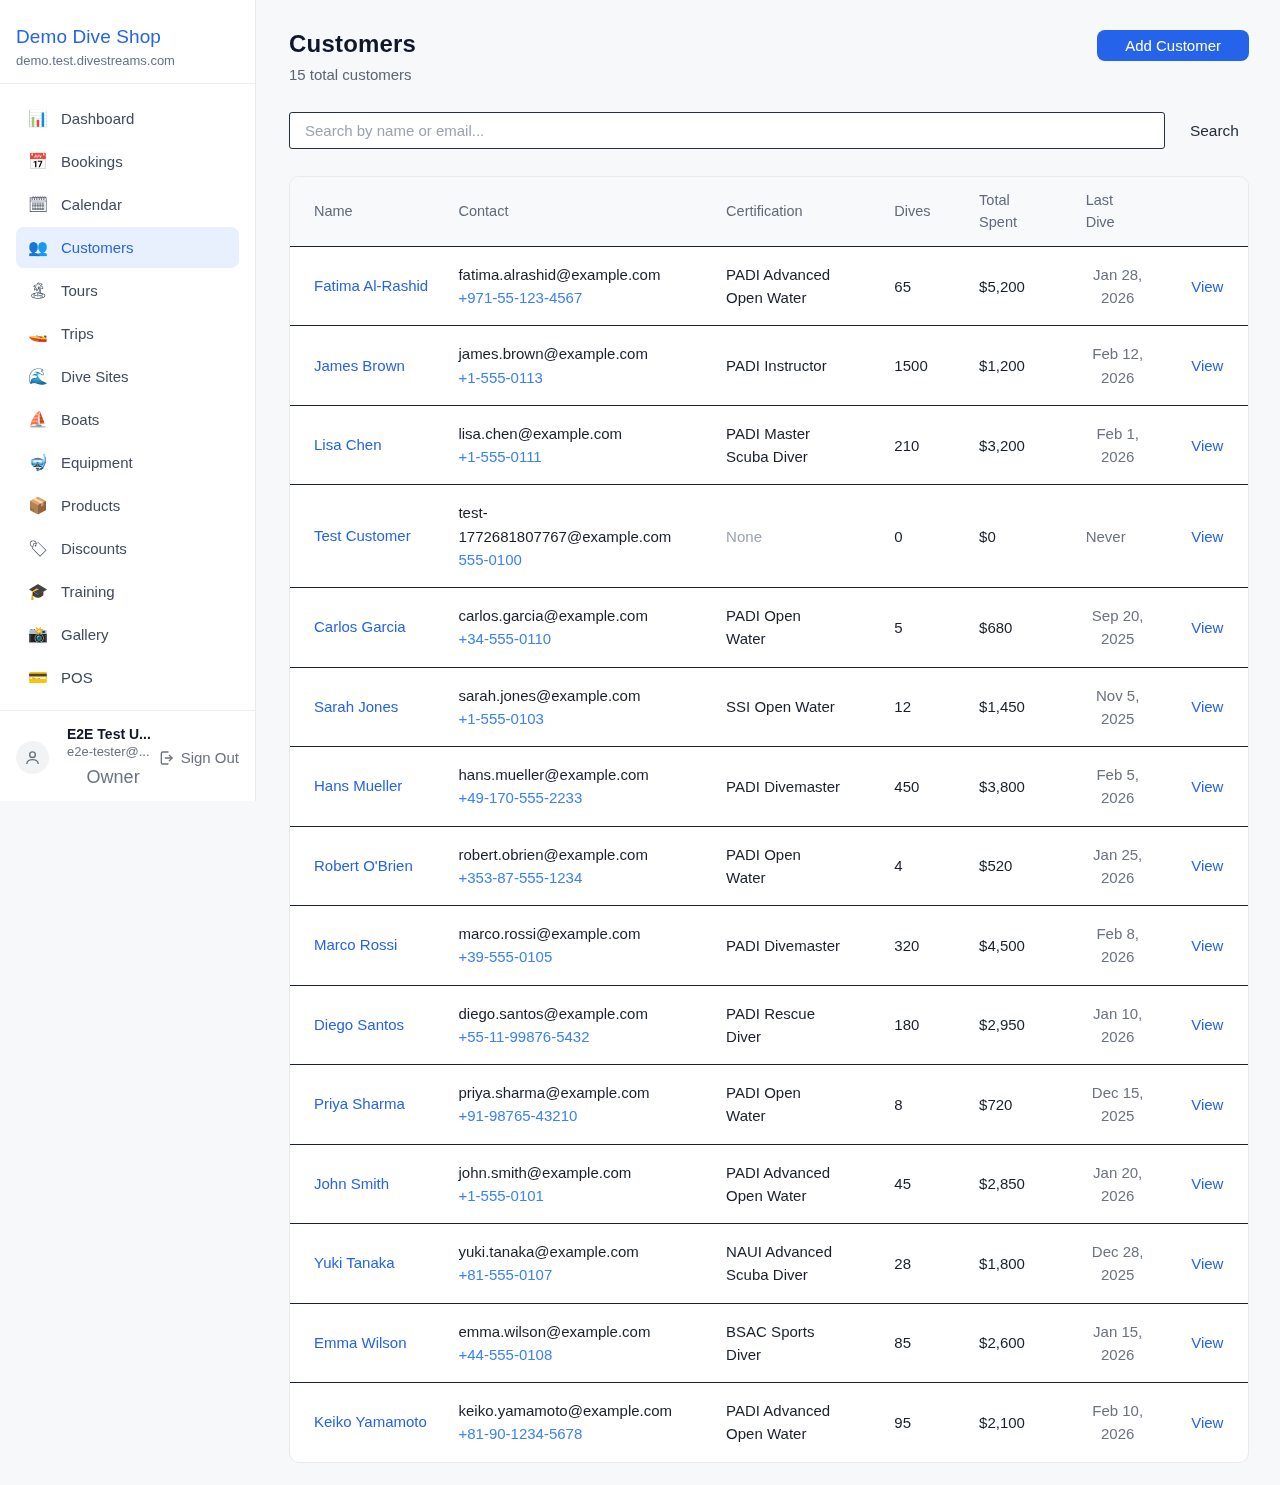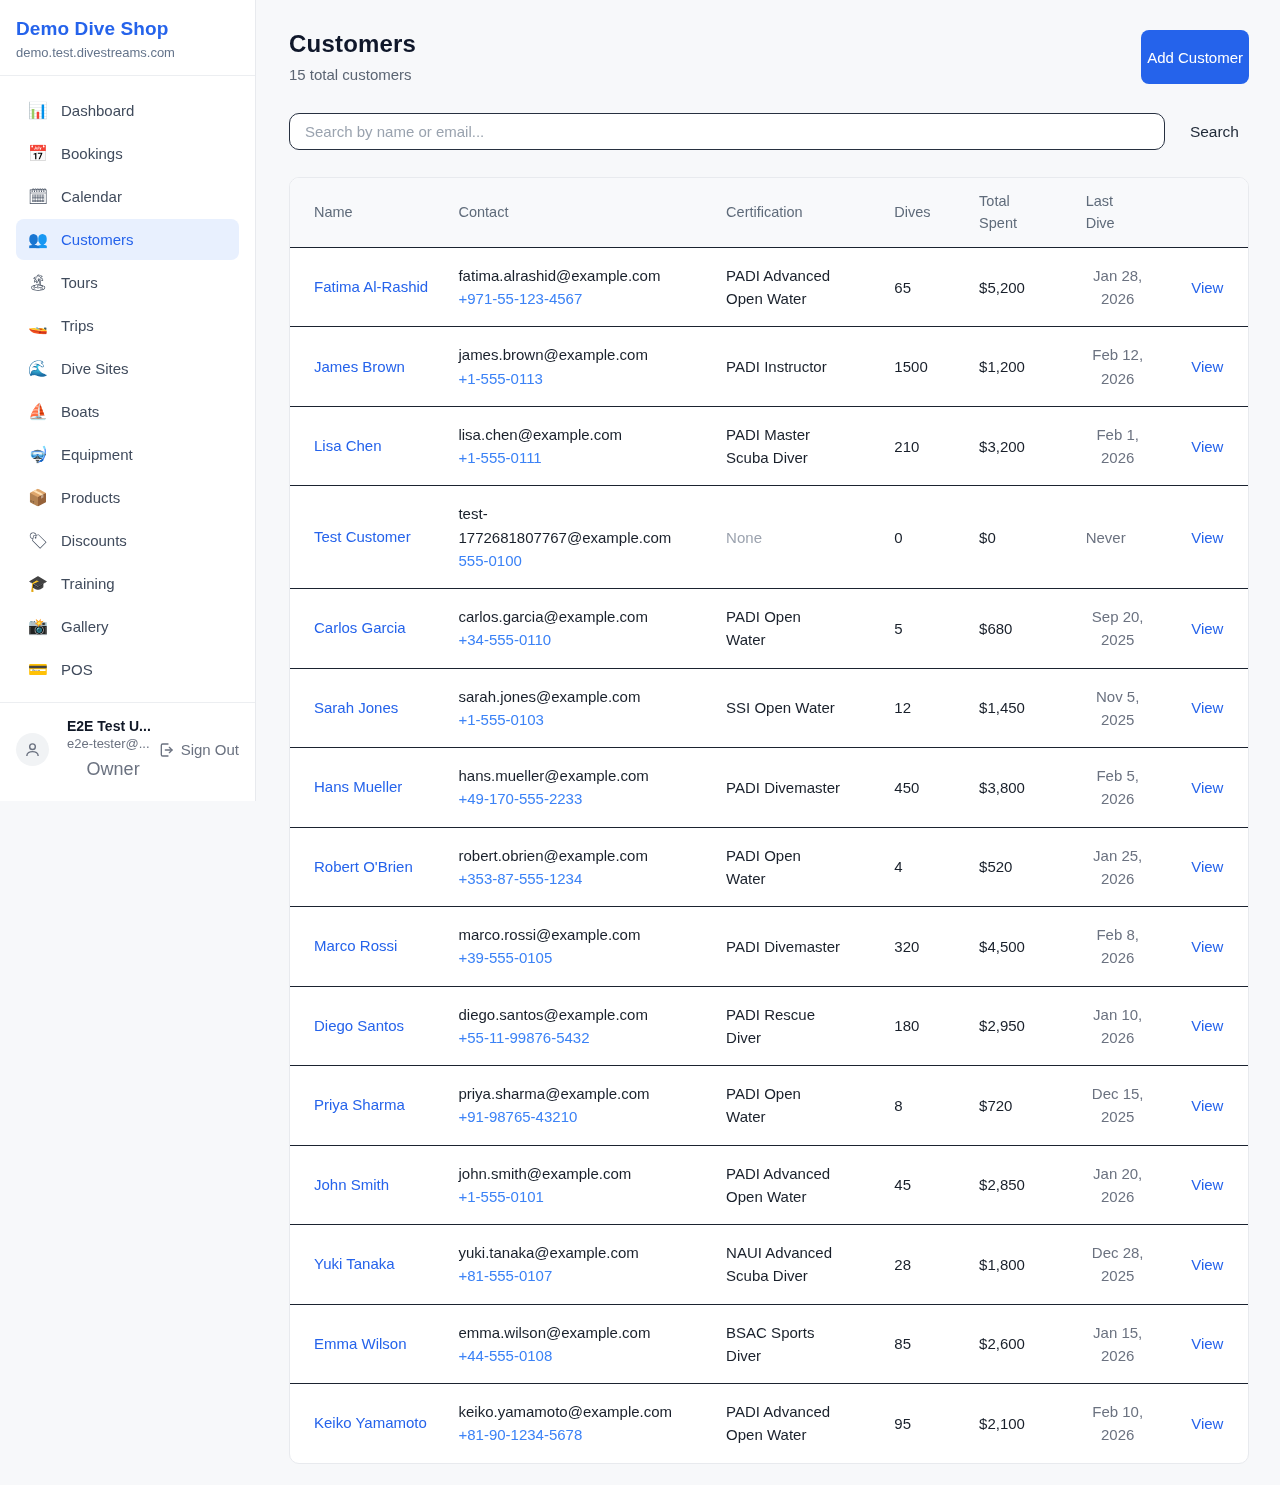--- a/index.html
+++ b/index.html
@@ -23,22 +23,23 @@
     display: flex;
     flex-direction: column;
   }
   .sidebar-header {
     padding: 18px 20px 15px 16px;
     border-bottom: 1px solid #eceef1;
   }
   .shop-name {
     color: #2563eb;
     font-size: 19px;
-    font-weight: 700;
+    font-weight: 400;
     letter-spacing: .1px;
+    margin-top: 8px;
   }
   .shop-domain {
     margin-top: 5px;
     color: #64748b;
     font-size: 13px;
   }
   .nav {
     padding: 14px 16px 0 16px;
     flex: 0 0 auto;
   }
@@ -104,38 +105,38 @@
     justify-content: space-between;
     align-items: flex-start;
   }
   .page-title { font-size: 24px; font-weight: 700; color: #0f172a; letter-spacing: .2px; }
   .page-subtitle { margin-top: 8px; font-size: 15px; color: #5b6573; }
   .add-btn {
     background: #2563eb;
     color: #ffffff;
     border: none;
     border-radius: 8px;
-    padding: 0 6px;
-    height: 54px;
+    padding: 0 28px;
+    height: 31px;
     font-size: 15px;
     font-weight: 500;
     font-family: inherit;
     cursor: pointer;
   }
 
   .search-row {
     margin-top: 29px;
     display: flex;
     align-items: center;
   }
   .search-input {
     flex: 1 1 auto;
     height: 37px;
     border: 1px solid #273040;
-    border-radius: 10px;
+    border-radius: 3px;
     background: #ffffff;
     padding: 0 15px;
     font-size: 15px;
     font-family: inherit;
     color: #111827;
     outline: none;
   }
   .search-input::placeholder { color: #9aa3af; }
   .search-btn {
     flex: 0 0 auto;

